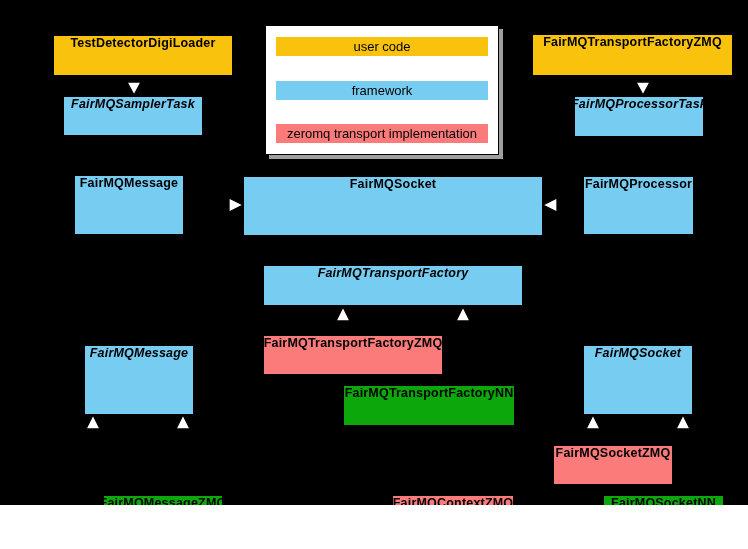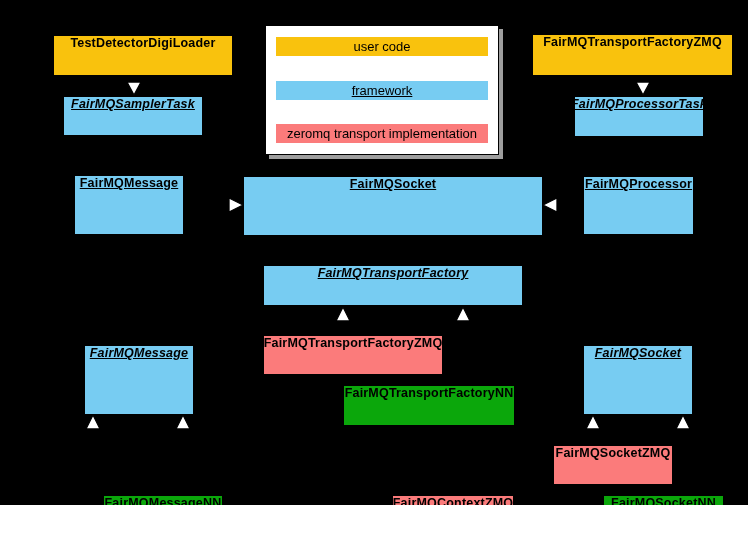--- a/index.html
+++ b/index.html
@@ -15,21 +15,21 @@
     position:absolute;
     box-sizing:border-box;
     border:1.4px solid #000;
     display:flex;align-items:flex-start;justify-content:center;
     font-weight:bold;font-size:12.5px;color:#000;
     white-space:nowrap;
     letter-spacing:0.2px;
   }
   .abstract{font-style:italic;}
   .c-user{background:#F9C20D;}
-  .c-framework{background:#77CCF2;text-decoration:underline;}
+  .c-framework{background:#77CCF2;}
   .c-zmq{background:#FB7B7B;}
   .c-nn{background:#0BA70B;}
   #legend{
     position:absolute;left:265px;top:25px;width:234px;height:130px;
     box-sizing:border-box;
     background:#fff;border:1.6px solid #000;
     box-shadow:4px 4px 0 #9e9e9e;
     display:flex;flex-direction:column;justify-content:space-between;
     padding:11px 10px;
   }
@@ -197,21 +197,21 @@
   <div class="node c-nn" style="left:343px;top:385px;width:172px;height:41px">
     <span>FairMQTransportFactoryNN</span>
   </div>
   <div class="node c-framework abstract" style="left:84px;top:345px;width:110px;height:70px">
     <span>FairMQMessage</span>
   </div>
   <div class="node c-framework abstract" style="left:583px;top:345px;width:110px;height:70px">
     <span>FairMQSocket</span>
   </div>
   <div class="node c-nn" style="left:103px;top:495px;width:120px;height:41px">
-    <span>FairMQMessageNN</span>
+    <span>FairMQMessageZMQ</span>
   </div>
   <div class="node c-zmq" style="left:392px;top:495px;width:122px;height:41px">
     <span>FairMQContextZMQ</span>
   </div>
   <div class="node c-zmq" style="left:553px;top:445px;width:120px;height:40px">
     <span>FairMQSocketZMQ</span>
   </div>
   <div class="node c-nn" style="left:603px;top:495px;width:121px;height:41px">
     <span>FairMQSocketNN</span>
   </div>

